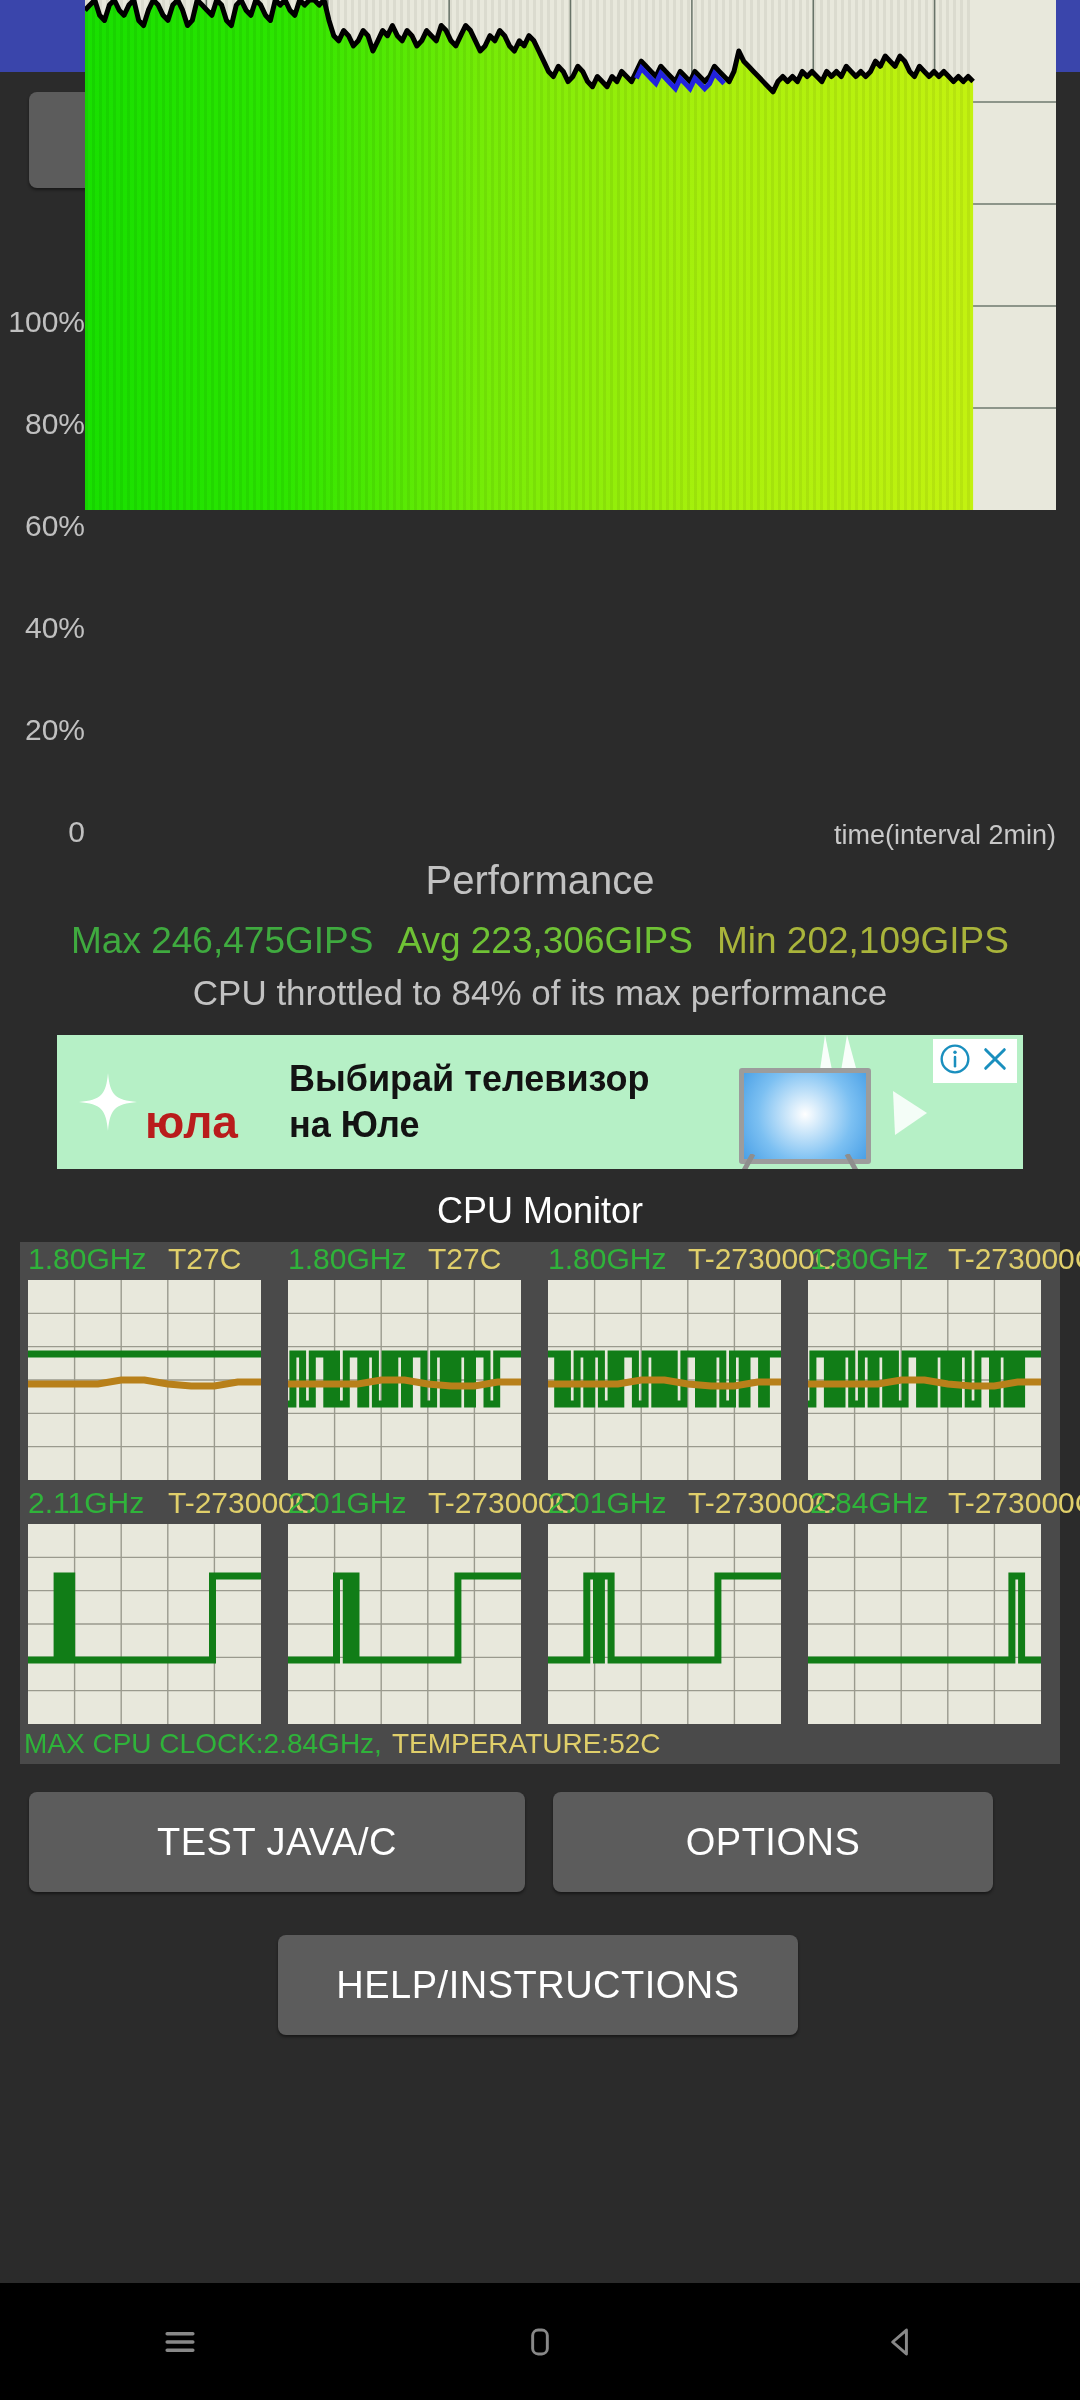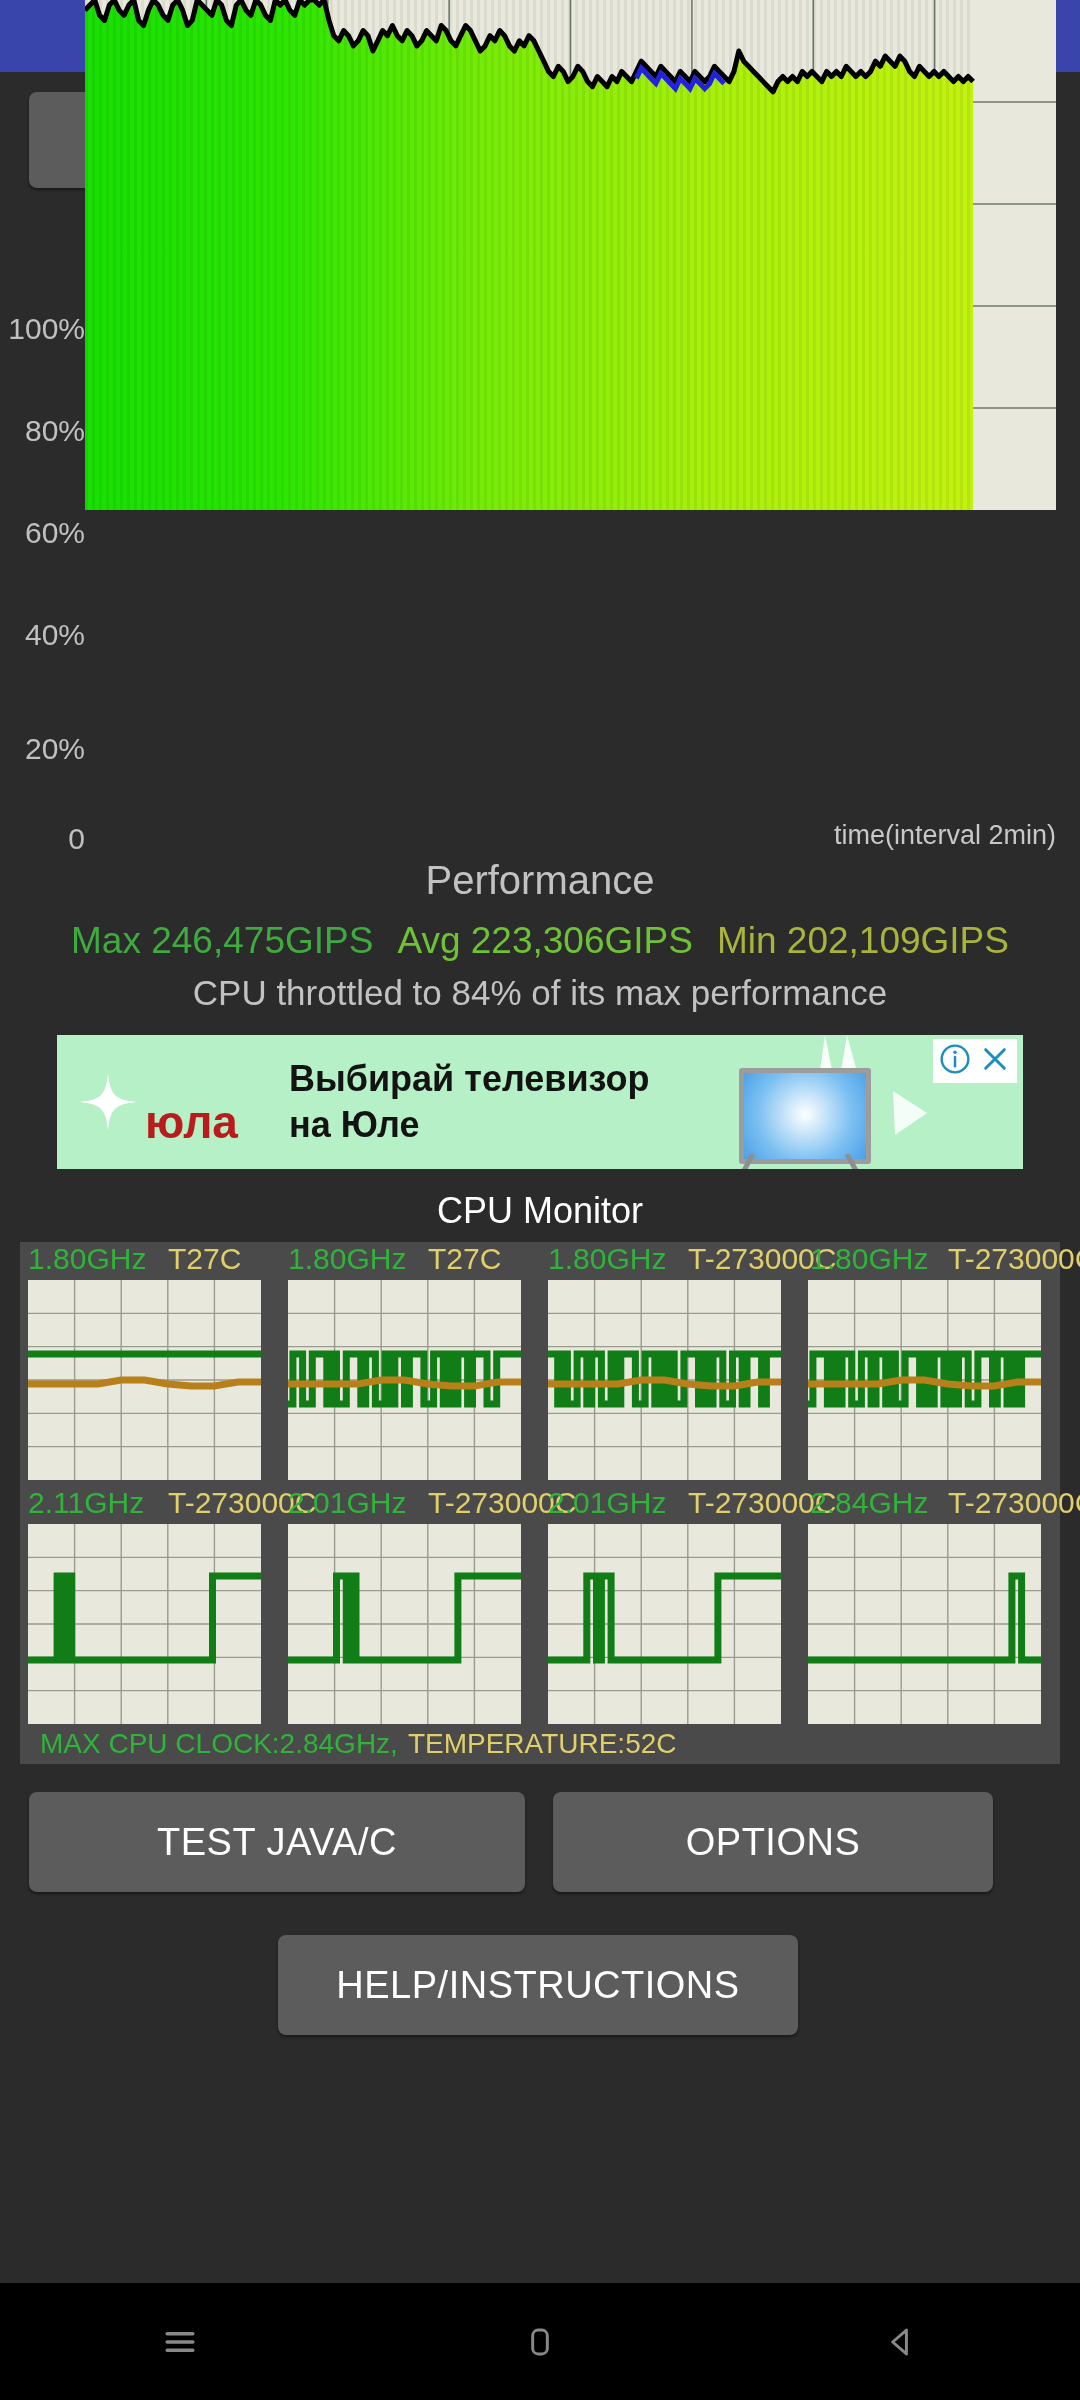--- a/index.html
+++ b/index.html
@@ -47,21 +47,21 @@
   }
   #plot{
     position:absolute;left:85px;top:0;width:971px;height:510px;
     background:#e8e8dc;
   }
   #plot svg{position:absolute;left:0;top:0;}
   .ylab{
     position:absolute;color:#c0c0c0;font-size:30px;text-align:right;
     width:80px;right:0;
   }
-  #ylabels{position:absolute;left:0;top:326px;width:85px;height:520px;}
+  #ylabels{position:absolute;left:0;top:319px;width:85px;height:520px;}
   #xaxis-label{
     position:absolute;right:24px;top:820px;color:#c8c8c8;font-size:27px;
   }
   
   #perf-heading{
     position:absolute;left:0;top:858px;width:1080px;text-align:center;
     color:#c2c2c2;font-size:40px;
   }
   #perf-stats{
     position:absolute;left:0;top:920px;width:1080px;
@@ -120,21 +120,21 @@
   }
   .cpu-freq{color:#2fb33a;}
   .cpu-temp{color:#e0cf6a;}
   .cpu-cell{
     position:absolute;top:0;width:233px;height:200px;
     background:#e8e8dc;overflow:hidden;
   }
   .cpu-cell svg{position:absolute;left:0;top:0;}
   #cpu-footer{
     position:absolute;left:0;bottom:0;width:1040px;height:40px;
-    font-size:28px;display:flex;align-items:center;padding-left:20px;
+    font-size:28px;display:flex;align-items:center;padding-left:4px;
     white-space:nowrap;
   }
   
   .btn{
     position:absolute;background:#5c5c5c;border-radius:8px;color:#fff;
     display:flex;align-items:center;justify-content:center;
     font-size:38px;letter-spacing:.5px;
     box-shadow:0 2px 3px rgba(0,0,0,.45);
     border:none;font-family:"Liberation Sans", sans-serif;
   }
@@ -199,21 +199,21 @@
   <div id="timer">15:00:1</div>
 </div>
 
 <div id="graph-title">performance over time graph</div>
 
 <div id="ylabels">
   <div class="ylab" style="top:-14px;">100%</div>
   <div class="ylab" style="top:88px;">80%</div>
   <div class="ylab" style="top:190px;">60%</div>
   <div class="ylab" style="top:292px;">40%</div>
-  <div class="ylab" style="top:394px;margin-top:12px;">20%</div>
+  <div class="ylab" style="top:394px;">20%</div>
   <div class="ylab" style="top:496px;">0</div>
 </div>
 
 <div id="plot">
   <svg id="plot-svg" width="971" height="510" viewBox="0 0 971 510" preserveAspectRatio="none">
     <defs>
       <linearGradient id="areaGrad" x1="0" y1="0" x2="1" y2="0">
         <stop offset="0%" stop-color="#18e000"></stop>
         <stop offset="22%" stop-color="#2ce600"></stop>
         <stop offset="45%" stop-color="#76ec07"></stop>

